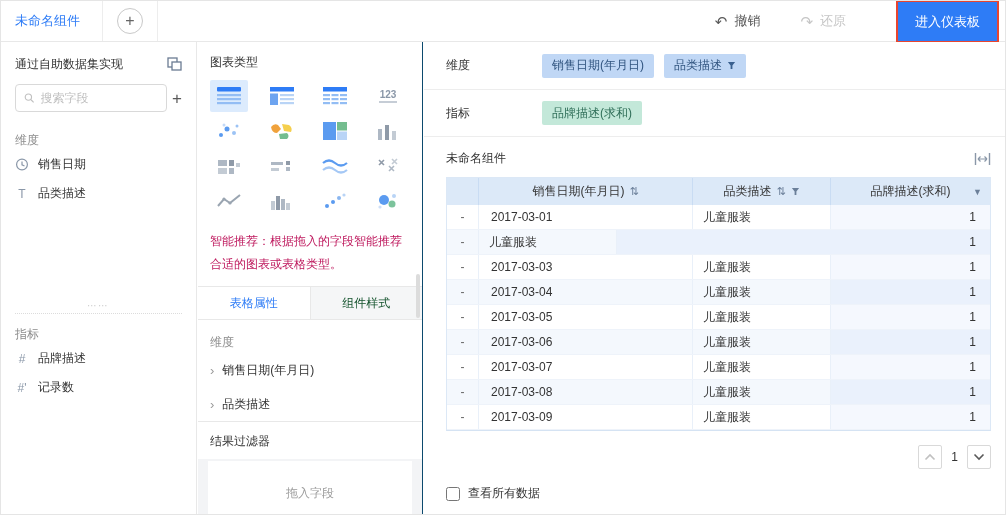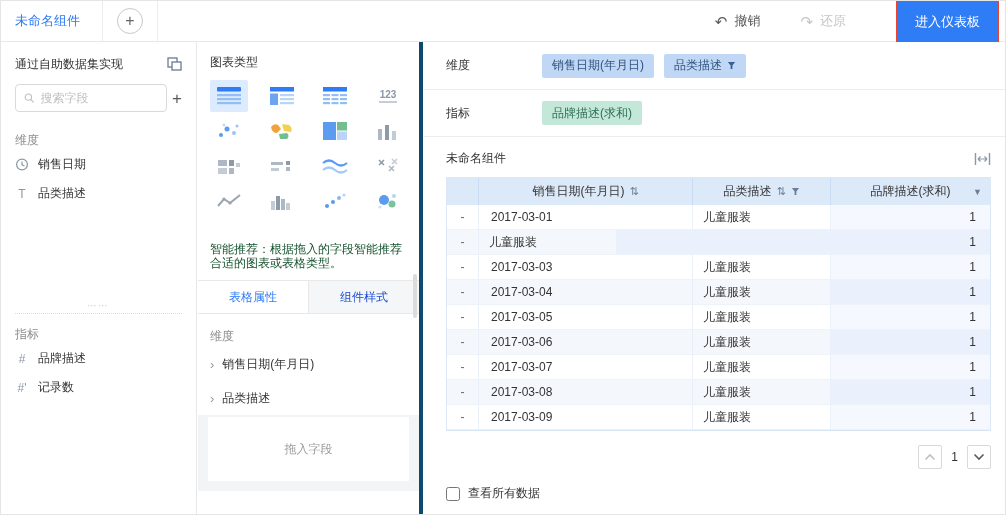--- a/index.html
+++ b/index.html
@@ -38,33 +38,33 @@
   .search-box input::placeholder { color:#bfbfbf; }
   .plus-btn { color:#595959; font-size:17px; line-height:1; cursor:pointer; }
   .sec-title { color:#8c8c8c; margin-top:20px; }
   .field-item { display:flex; align-items:center; gap:9px; height:27px; margin-top:2px; cursor:pointer; }
   .field-ic { width:14px; text-align:center; color:#8a97a8; font-size:12px; flex:none; }
   .panel-divider { position:relative; border-top:1px dotted #dcdcdc; margin-top:106px; }
   .drag-dots { position:absolute; top:-14px; left:72px; color:#cfcfcf; font-size:10px; letter-spacing:1px; }
 
   
   .chart-panel { position:absolute; top:41px; left:197px; width:225px; bottom:0;
-                 border-right:4px solid #0c4a6e; background:#fff; }
+                 border-right:1px solid #0c4a6e; background:#fff; }
   .cp-top { padding:12px 12px 0; }
   .cp-title { color:#333; }
   .chart-grid { display:grid; grid-template-columns:repeat(5,38px); gap:3px 15px; margin-top:9px; }
   .chart-cell { width:38px; height:32px; display:flex; align-items:center; justify-content:center;
                 border-radius:2px; cursor:pointer; }
   .chart-cell.selected { background:#dcebfd; }
   .kpi-ic { font-size:10px; font-weight:bold; color:#8a97a8; border-bottom:2px solid #c6cdd6; padding:0 1px 1px; }
-  .cp-hint { color:#14532d; line-height:14px; margin-top:25px; width:198px; }
+  .cp-hint { color:#be185d; line-height:23px; margin-top:13px; width:198px; }
   .prop-tabs { display:flex; height:34px; margin-top:10px; border-top:1px solid #e8e8e8;
                border-bottom:1px solid #e8e8e8; }
   .prop-tab { flex:1; display:flex; align-items:center; justify-content:center;
-              background:#f5f6f7; color:#1d4ed8; cursor:pointer; }
+              background:#f5f6f7; color:#14532d; cursor:pointer; }
   .prop-tab + .prop-tab { border-left:1px solid #e8e8e8; }
   .prop-tab.active { background:#fff; color:#2e7cf6; }
   .sub-title { color:#8c8c8c; padding:14px 12px 2px; }
   .dim-item { display:flex; align-items:center; gap:8px; height:34px; padding:0 12px; cursor:pointer; }
   .chev { color:#9a9a9a; font-size:13px; }
   .filter-header { border-top:1px solid #e8e8e8; padding:11px 12px 9px; color:#333; }
   .filter-body { background:#f3f4f6; padding:2px 10px 10px; height:76px; }
   .drop-box { background:#fff; height:100%; display:flex; align-items:center;
               justify-content:center; color:#9b9b9b; }
   .panel-scroll { position:absolute; right:2px; top:232px; width:4px; height:44px;
@@ -361,20 +361,21 @@
     <div class="sub-title">维度</div>
     <div class="dim-item">
       <span class="chev">›</span>
       <span>销售日期(年月日)</span>
     </div>
     <div class="dim-item">
       <span class="chev">›</span>
       <span>品类描述</span>
     </div>
 
+    <div class="filter-header">结果过滤器</div>
     <div class="filter-body">
       <div class="drop-box">拖入字段</div>
     </div>
 
     <div class="panel-scroll"></div>
   </div>
 
   <div class="canvas">
 
     <div class="shelf">

